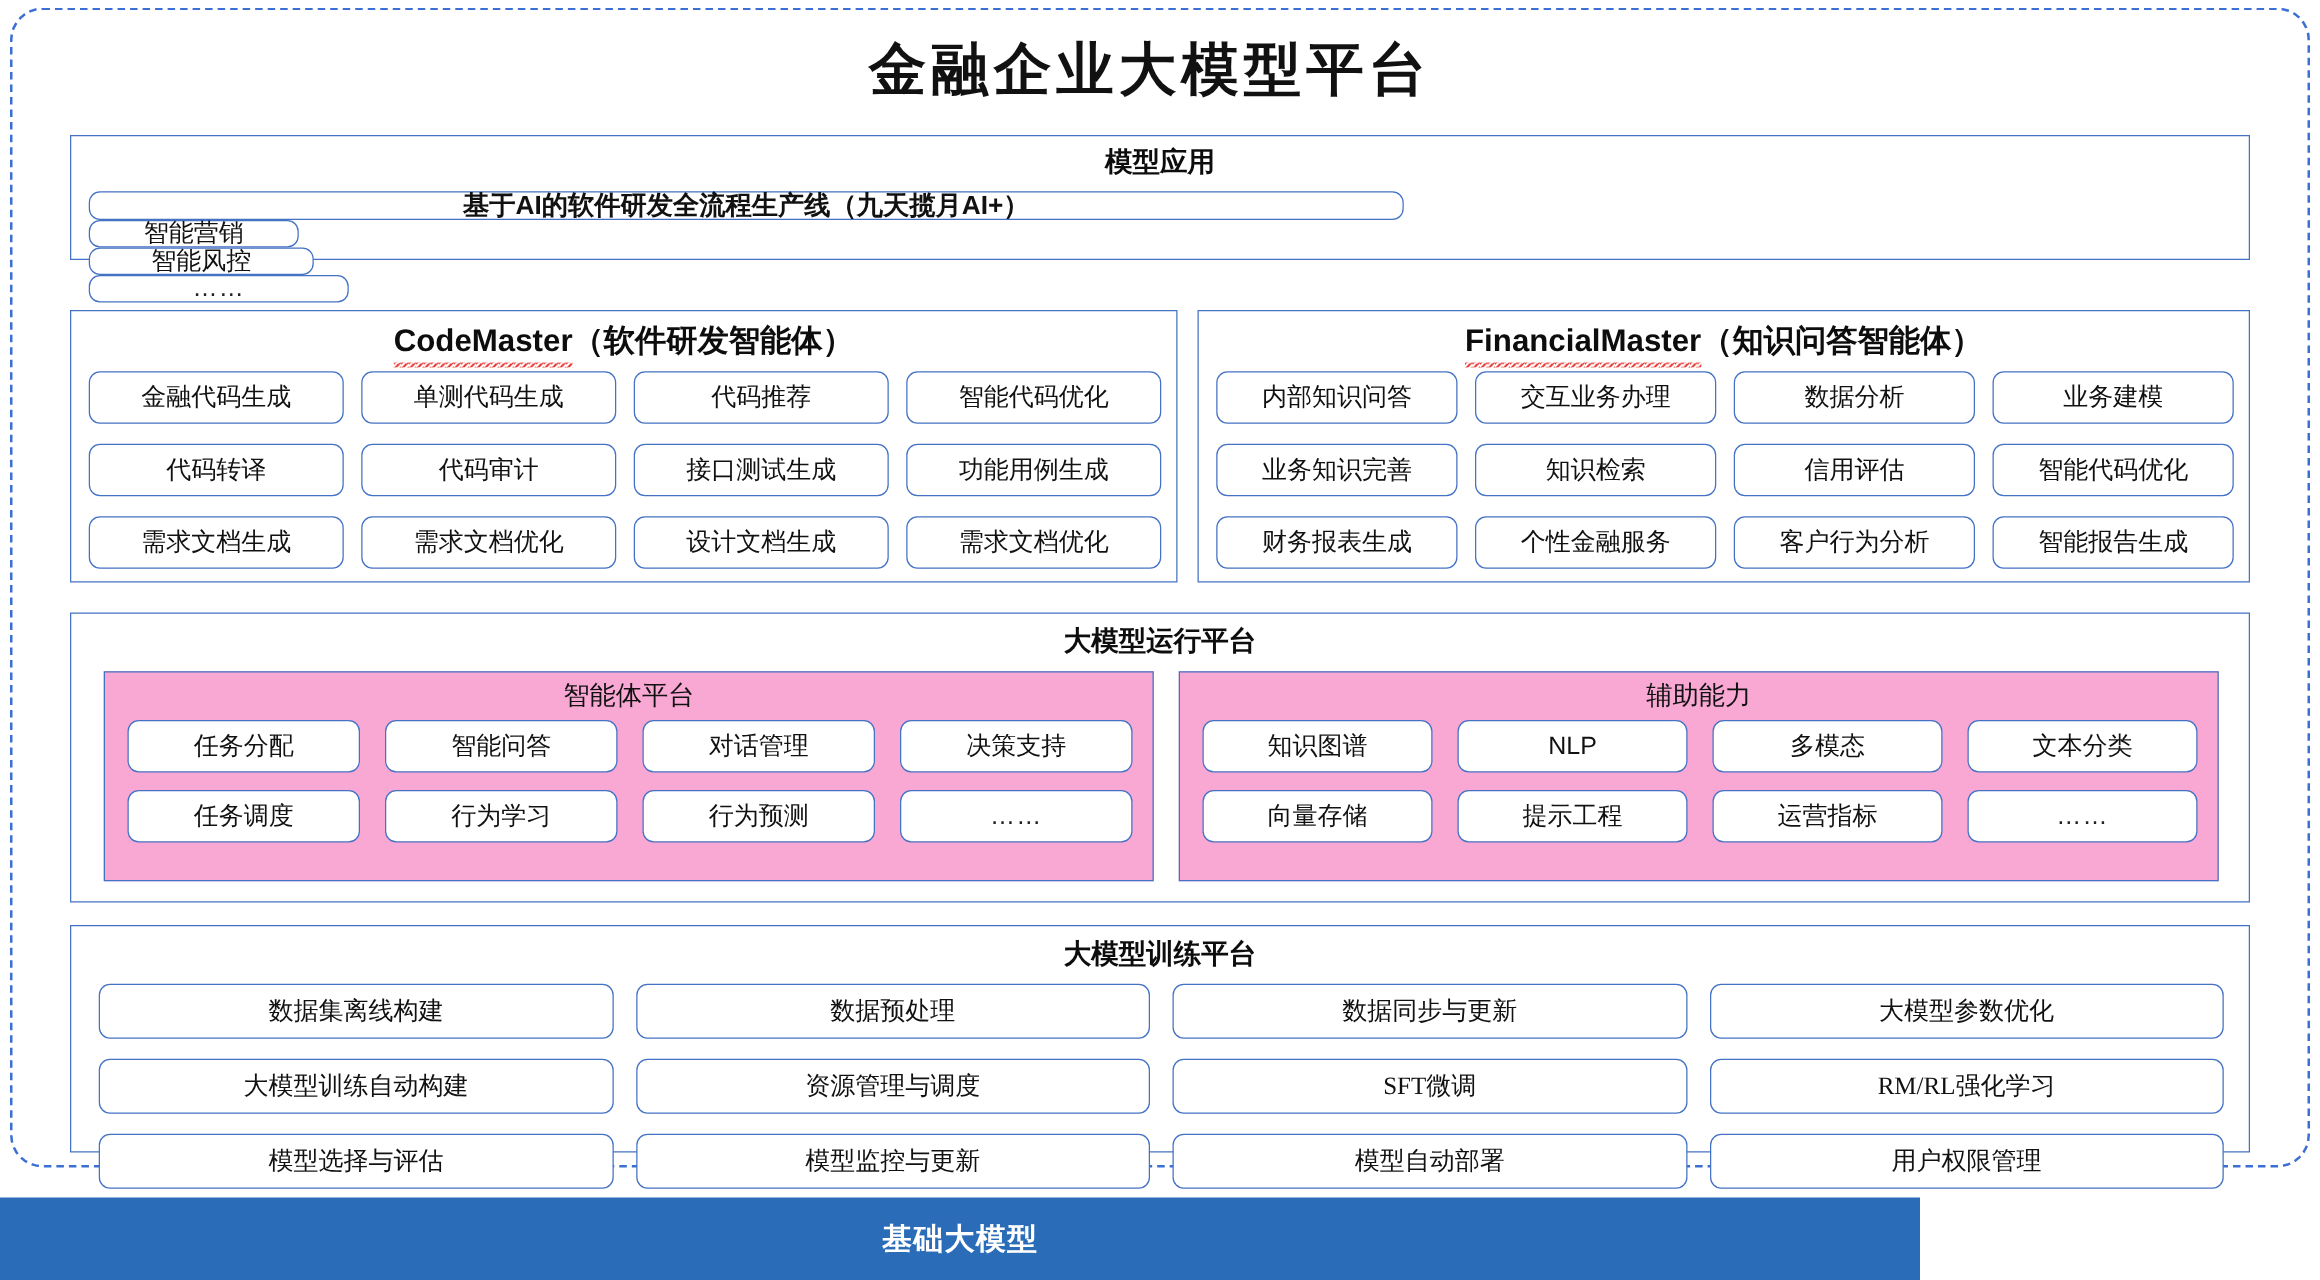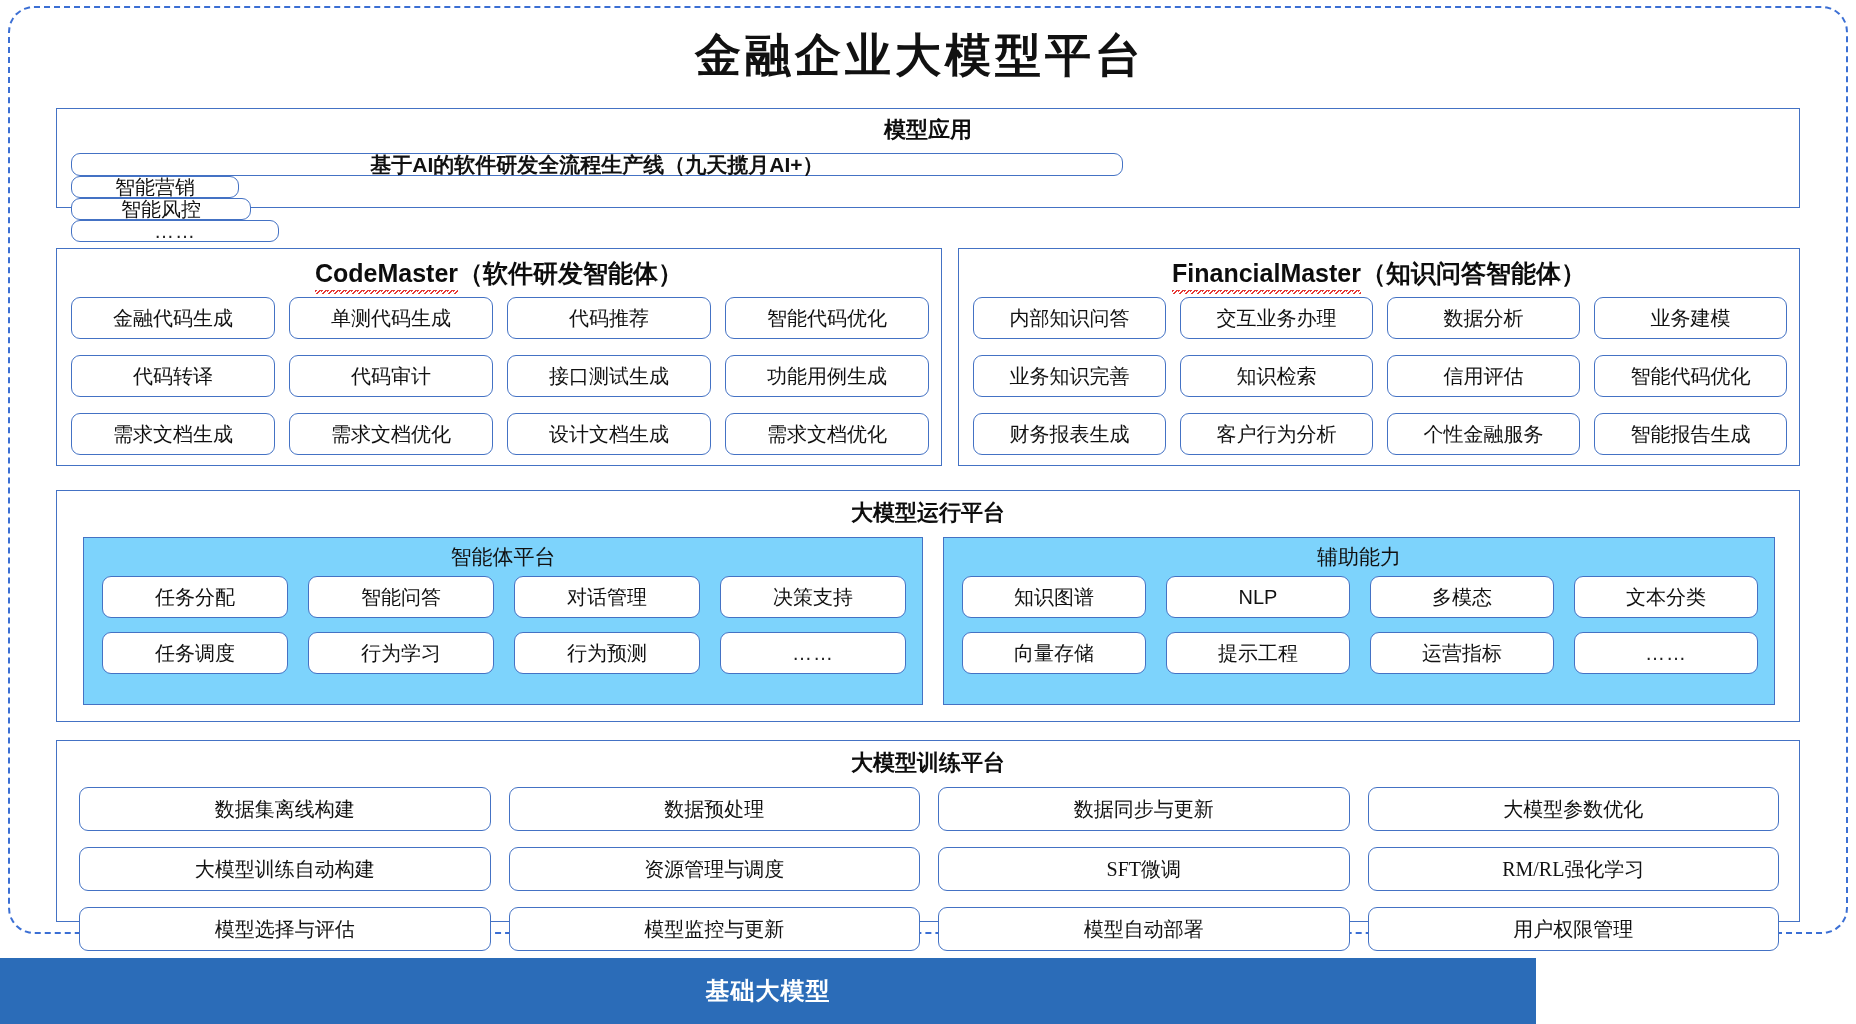--- a/index.html
+++ b/index.html
@@ -148,21 +148,21 @@
   
   #sec-runtime { left: 56px; top: 490px; width: 1744px; height: 232px; }
   #sec-runtime > .panel-title { margin-top: 7px; }
 
   #rt-agentplat { left: 26px; top: 46px; width: 840px; height: 168px; }
   #rt-aux       { left: 886px; top: 46px; width: 832px; height: 168px; }
 
   .subpanel {
     position: absolute;
     border: 1.4px solid #4472c4;
-    background: #7dd3fc;
+    background: #f9a8d4;
   }
   .subpanel > .sub-title {
     text-align: center;
     font-size: 21px;
     font-weight: 400;
     color: #111111;
     line-height: 30px;
     margin-top: 4px;
   }
   .sub-grid {
@@ -259,22 +259,22 @@
     <div class="agent-grid" id="fin-grid">
       <div class="pill">内部知识问答</div>
       <div class="pill">交互业务办理</div>
       <div class="pill">数据分析</div>
       <div class="pill">业务建模</div>
       <div class="pill">业务知识完善</div>
       <div class="pill">知识检索</div>
       <div class="pill">信用评估</div>
       <div class="pill">智能代码优化</div>
       <div class="pill">财务报表生成</div>
+      <div class="pill">个性金融服务</div>
       <div class="pill">客户行为分析</div>
-      <div class="pill">个性金融服务</div>
       <div class="pill">智能报告生成</div>
     </div>
   </div>
 
   <div class="panel" id="sec-runtime">
     <div class="panel-title">大模型运行平台</div>
 
     <div class="subpanel" id="rt-agentplat">
       <div class="sub-title">智能体平台</div>
       <div class="sub-grid" id="agentplat-grid">

